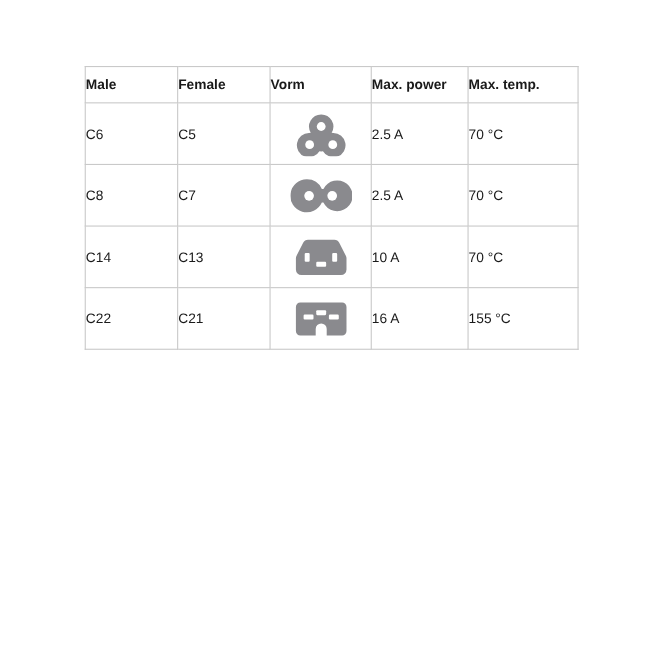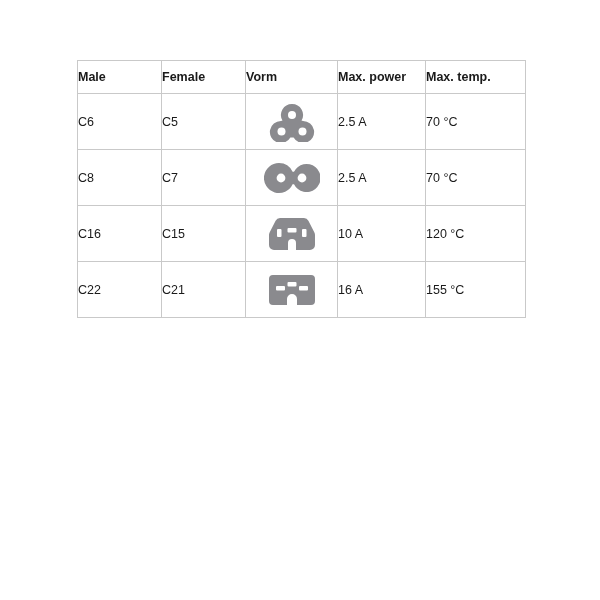--- a/index.html
+++ b/index.html
@@ -112,37 +112,37 @@
               <path class="fillgray" d="M15 1 a15 15 0 0 1 13.6 8.8 h1.4 a14 14 0 1 1 0 12.4 h-1.4 A15 15 0 1 1 15 1 Z"></path>
               <circle class="holewhite" cx="17" cy="16" r="4.4"></circle>
               <circle class="holewhite" cx="38" cy="16" r="4.4"></circle>
             </svg>
           </div>
         </td>
         <td>2.5 A</td>
         <td>70 °C</td>
       </tr>
 
-
       <tr>
-        <td>C16</td>
-        <td>C15</td>
+        <td>C14</td>
+        <td>C13</td>
         <td class="shape-cell">
           <div class="shape-wrap">
             <svg width="50" height="36" viewBox="0 0 50 36">
-              <path class="fillgray" d="M13 2 h24 a5 5 0 0 1 4.4 2.7 l6 11.8 a5 5 0 0 1 0.6 2.4 V29 a5 5 0 0 1 -5 5 H29 v-7 a4 4 0 0 0 -8 0 v7 H7 a5 5 0 0 1 -5 -5 V18.9 a5 5 0 0 1 0.6 -2.4 l6 -11.8 A5 5 0 0 1 13 2 Z"></path>
-              <rect class="holewhite" x="10" y="13" width="4.5" height="8" rx="1"></rect>
-              <rect class="holewhite" x="35" y="13" width="4.5" height="8" rx="1"></rect>
-              <rect class="holewhite" x="20.5" y="12" width="9" height="4.5" rx="1"></rect>
+              <path class="fillgray" d="M13 2 h24 a5 5 0 0 1 4.4 2.7 l6 11.8 a5 5 0 0 1 0.6 2.4 V29 a5 5 0 0 1 -5 5 H7 a5 5 0 0 1 -5 -5 V18.9 a5 5 0 0 1 0.6 -2.4 l6 -11.8 A5 5 0 0 1 13 2 Z"></path>
+              <rect class="holewhite" x="10" y="14" width="4.5" height="8" rx="1"></rect>
+              <rect class="holewhite" x="35" y="14" width="4.5" height="8" rx="1"></rect>
+              <rect class="holewhite" x="20.5" y="22" width="9" height="4.5" rx="1"></rect>
             </svg>
           </div>
         </td>
         <td>10 A</td>
-        <td>120 °C</td>
+        <td>70 °C</td>
       </tr>
+
 
 
       <tr>
         <td>C22</td>
         <td>C21</td>
         <td class="shape-cell">
           <div class="shape-wrap">
             <svg width="50" height="34" viewBox="0 0 50 34">
               <path class="fillgray" d="M6 2 h38 a4 4 0 0 1 4 4 v22 a4 4 0 0 1 -4 4 H30 v-6 a5 5 0 0 0 -10 0 v6 H6 a4 4 0 0 1 -4 -4 V6 a4 4 0 0 1 4 -4 Z"></path>
               <rect class="holewhite" x="9" y="13" width="9" height="4.5" rx="1"></rect>

